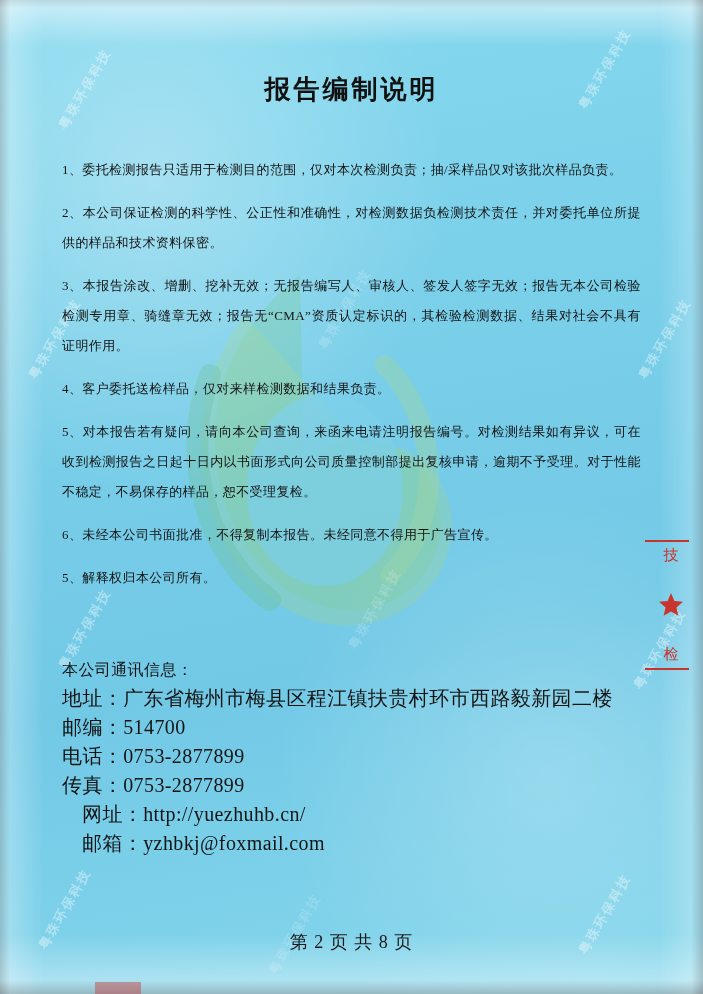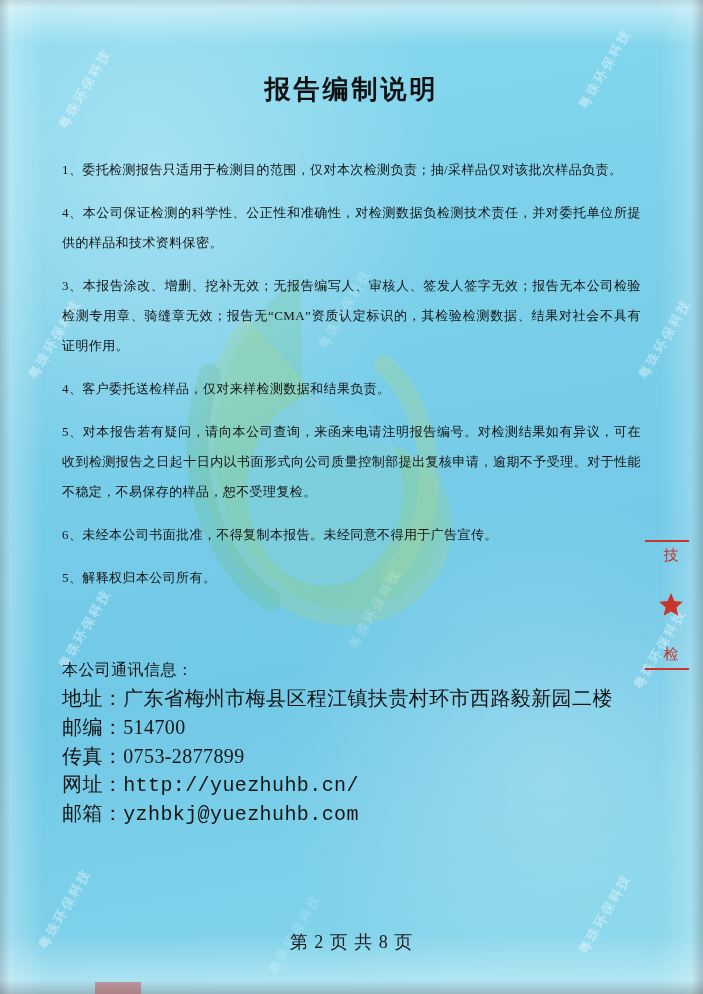--- a/index.html
+++ b/index.html
@@ -116,21 +116,22 @@
     color: #141414;
     letter-spacing: 0.4px;
   }
   .contact-line {
     font-size: 20px;
     line-height: 29px;
     color: #141414;
     letter-spacing: 0.4px;
   }
   .contact-line.link {
-    font-family: Liberation Mono, monospace;
+    font-family: Liberation Serif, serif;
+    margin-left: 20px;
   }
 
   .footer {
     position: absolute;
     bottom: 40px;
     left: 0;
     right: 0;
     text-align: center;
     font-size: 18px;
     color: #1a1a1a;
@@ -250,35 +251,36 @@
     <div class="wm" style="left:250px; top:925px; opacity:0.45;">粤珠环保科技</div>
     <div class="wm" style="left:560px; top:905px;">粤珠环保科技</div>
   </div>
 
   <div class="content">
 
     <h1 class="doc-title">报告编制说明</h1>
 
     <div class="clauses">
       <p class="clause">1、委托检测报告只适用于检测目的范围，仅对本次检测负责；抽/采样品仅对该批次样品负责。</p>
-      <p class="clause">4、本公司保证检测的科学性、公正性和准确性，对检测数据负检测技术责任，并对委托单位所提供的样品和技术资料保密。</p>
+      <p class="clause">2、本公司保证检测的科学性、公正性和准确性，对检测数据负检测技术责任，并对委托单位所提供的样品和技术资料保密。</p>
       <p class="clause">3、本报告涂改、增删、挖补无效；无报告编写人、审核人、签发人签字无效；报告无本公司检验检测专用章、骑缝章无效；报告无“CMA”资质认定标识的，其检验检测数据、结果对社会不具有证明作用。</p>
       <p class="clause">4、客户委托送检样品，仅对来样检测数据和结果负责。</p>
       <p class="clause">5、对本报告若有疑问，请向本公司查询，来函来电请注明报告编号。对检测结果如有异议，可在收到检测报告之日起十日内以书面形式向公司质量控制部提出复核申请，逾期不予受理。对于性能不稳定，不易保存的样品，恕不受理复检。</p>
       <p class="clause">6、未经本公司书面批准，不得复制本报告。未经同意不得用于广告宣传。</p>
       <p class="clause">5、解释权归本公司所有。</p>
     </div>
 
     <div class="contact-block">
       <div class="contact-title">本公司通讯信息：</div>
       <div class="contact-line">地址：广东省梅州市梅县区程江镇扶贵村环市西路毅新园二楼</div>
       <div class="contact-line">邮编：514700</div>
+      <div class="contact-line">电话：0753-2877899</div>
       <div class="contact-line">传真：0753-2877899</div>
       <div class="contact-line link">网址：http://yuezhuhb.cn/</div>
-      <div class="contact-line link">邮箱：yzhbkj@yuezhuhb.com</div>
+      <div class="contact-line link">邮箱：yzhbkj@foxmail.com</div>
     </div>
 
   </div>
 
   <div class="footer">第 2 页 共 8 页</div>
 
   <div class="seal">
     <div class="seal-bracket"></div>
     <div class="seal-char c1">技</div>
     <svg class="seal-star" viewBox="0 0 24 24">

